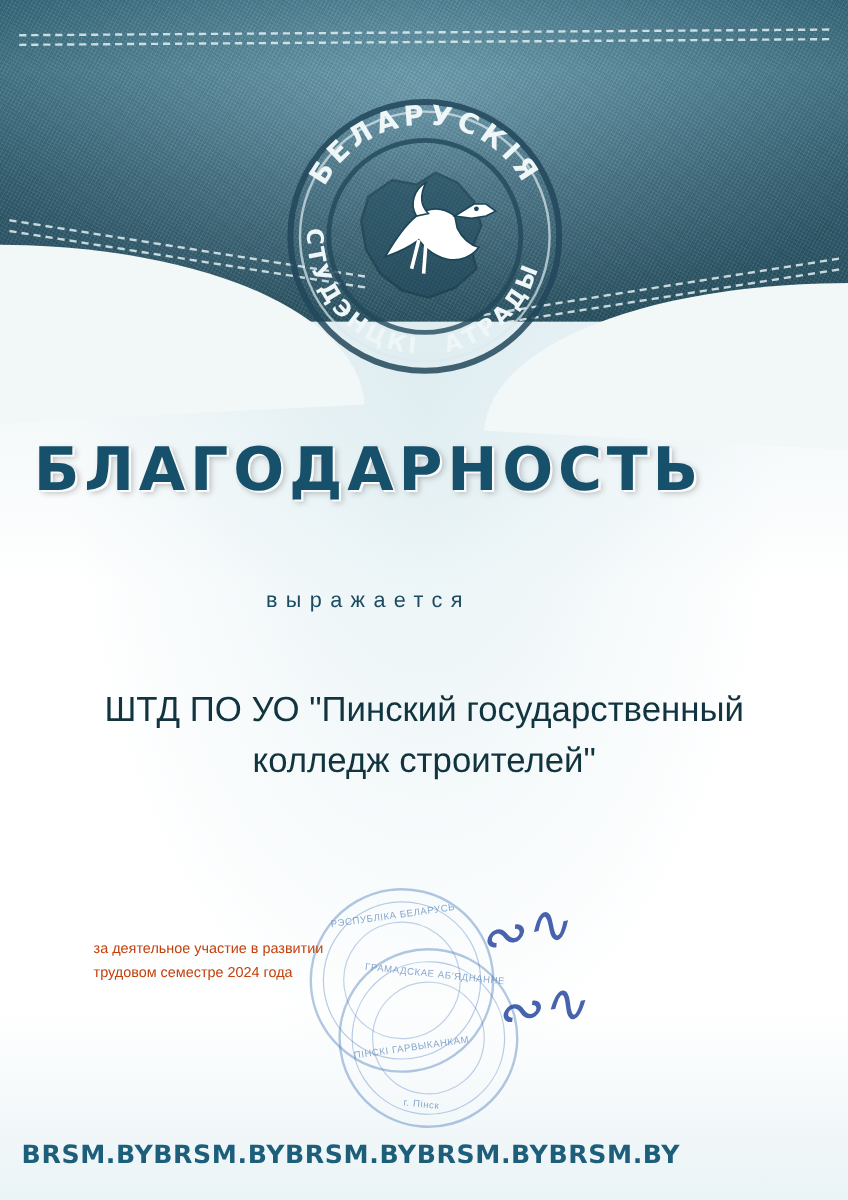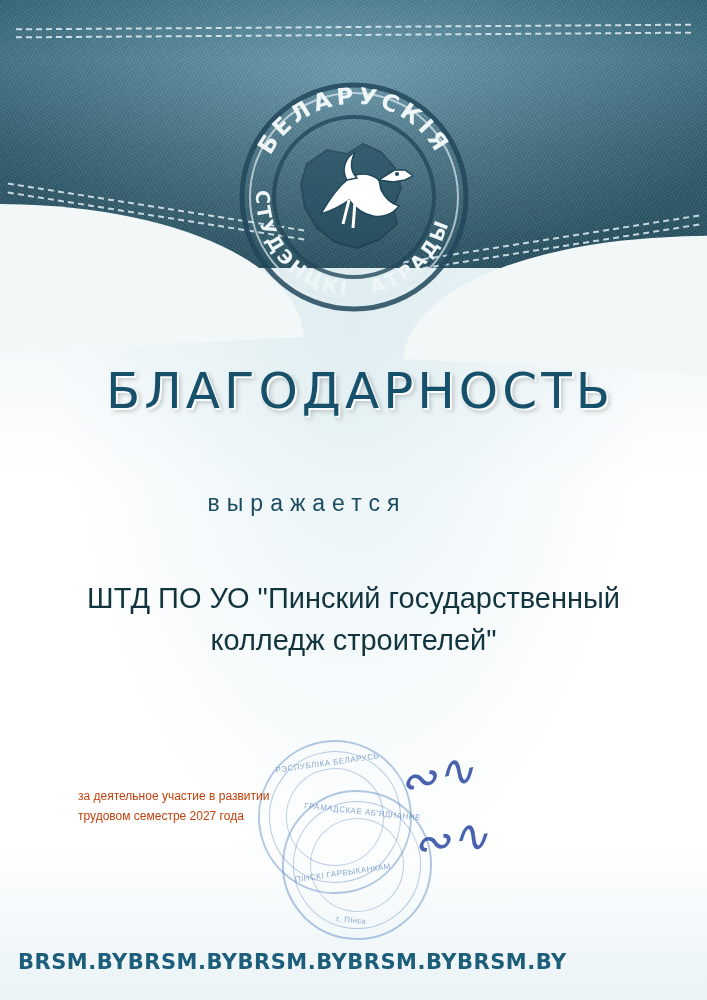--- a/index.html
+++ b/index.html
@@ -85,35 +85,35 @@
     z-index: 6;
   }
   .emblem svg { display: block; }
 
   
   .title {
     position: absolute;
     left: 0;
     top: 362px;
     width: 614px;
-    text-align: right;
+    text-align: center;
     font-family: "DejaVu Sans", sans-serif;
-    font-weight: normal;
+    font-weight: bold;
     font-size: 50px;
     letter-spacing: 4px;
     color: #16506b;
     text-shadow: 2px 2px 0 rgba(255,255,255,0.9), 3px 3px 5px rgba(0,0,0,0.25);
   }
   .subtitle {
     position: absolute;
     left: 0;
     top: 432px;
     width: 614px;
     text-align: center;
-    font-size: 23px;
+    font-size: 18px;
     letter-spacing: 7px;
     color: #1b4b60;
   }
 
   
   .recipient {
     position: absolute;
     left: 48px;
     top: 492px;
     width: 611px;
@@ -253,21 +253,21 @@
     </svg>
   </div>
 
   <div class="title layer">БЛАГОДАРНОСТЬ</div>
   <div class="subtitle layer">выражается</div>
 
   <div class="recipient layer">ШТД ПО УО "Пинский государственный колледж строителей"</div>
 
   <div class="reason layer">
     <div>за деятельное участие в развитии</div>
-    <div>трудовом семестре 2027 года</div>
+    <div>трудовом семестре 2024 года</div>
   </div>
 
   <div class="stamp stamp-1">
     <div class="stamp-inner"></div>
     <div class="stamp-inner2"></div>
     <div class="stamp-text" style="top:16px;">РЭСПУБЛІКА БЕЛАРУСЬ</div>
     <div class="stamp-text" style="bottom:14px;">ПІНСКІ ГАРВЫКАНКАМ</div>
   </div>
   <div class="stamp stamp-2">
     <div class="stamp-inner"></div>

